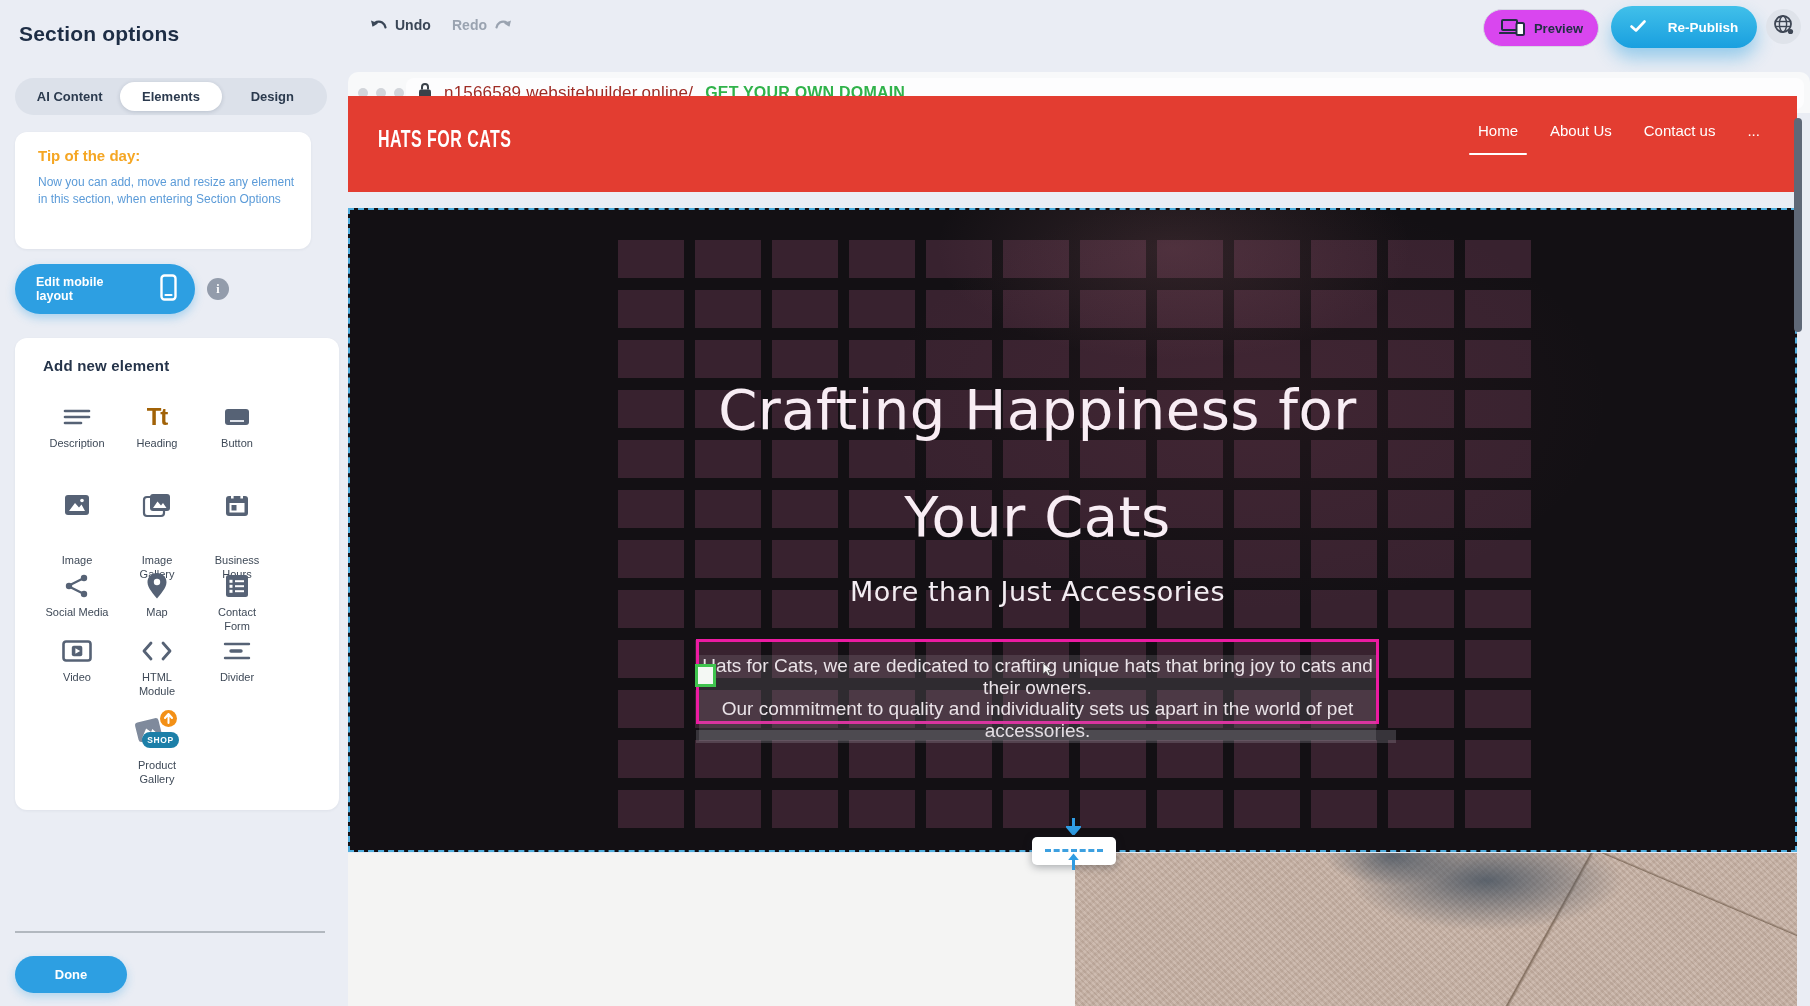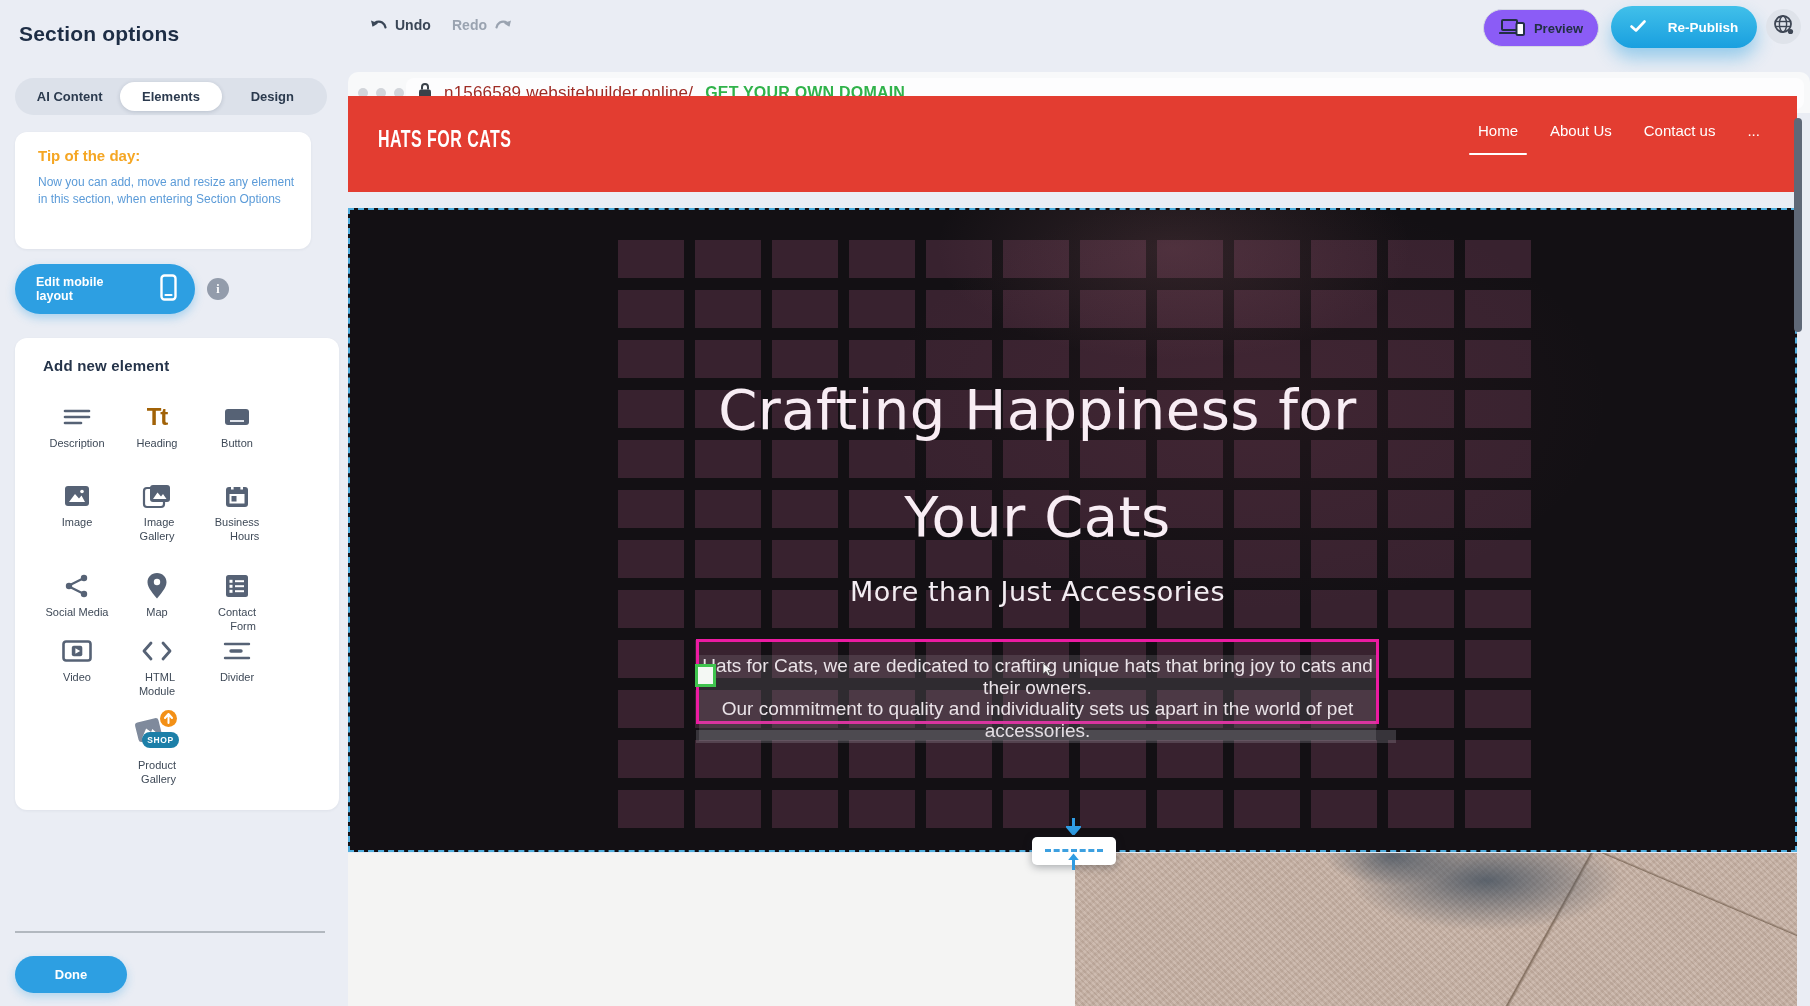--- a/index.html
+++ b/index.html
@@ -6,21 +6,21 @@
   html,body { width:1810px; height:1006px; background:#eaedf4; }
   body { font-family:"Liberation Sans", sans-serif; }
   .stage { position:relative; width:1810px; height:1006px; overflow:hidden; background:#eaedf4; }
   .abs { position:absolute; }
 
   
   .app-title { left:19px; top:22px; font-size:21px; font-weight:bold; color:#1d2d45; letter-spacing:.2px; }
   .histbtn { top:16px; display:flex; align-items:center; gap:7px; font-size:14px; font-weight:bold; cursor:pointer; }
   .undo { left:370px; color:#3a4656; }
   .redo { left:452px; color:#9aa3b0; }
-  .btn-preview { left:1483px; top:9px; width:116px; height:38px; border-radius:19px; background:#8b5cf6;
+  .btn-preview { left:1483px; top:9px; width:116px; height:38px; border-radius:19px; background:#d946ef;
     border:1px solid #d5dae2; display:flex; align-items:center; justify-content:center; gap:9px;
     font-size:13px; font-weight:bold; color:#223044; cursor:pointer; }
   .btn-republish { left:1611px; top:6px; width:146px; height:42px; border-radius:21px;
     background:linear-gradient(180deg,#41c0ea 0%,#199fdf 100%);
     box-shadow:0 10px 18px rgba(46,162,224,.45);
     display:flex; align-items:center; justify-content:center; gap:22px;
     font-size:13.5px; font-weight:bold; color:#fff; cursor:pointer; }
   .btn-globe { left:1766px; top:9px; width:35px; height:35px; border-radius:50%; background:#dfe3ea;
     display:flex; align-items:center; justify-content:center; cursor:pointer; }
 
@@ -40,24 +40,24 @@
     display:flex; align-items:center; justify-content:space-between; padding:0 18px 0 21px;
     color:#fff; font-size:12.5px; font-weight:bold; cursor:pointer; box-shadow:0 4px 10px rgba(45,159,226,.35);gap:47px; }
   .info-dot { left:207px; top:278px; width:22px; height:22px; border-radius:50%; background:#939cab;
     color:#fff; font-size:12px; font-weight:bold; display:flex; align-items:center; justify-content:center;
     font-family:"Liberation Serif", serif; cursor:pointer; }
 
   .add-card { left:15px; top:338px; width:324px; height:472px; }
   .add-title { left:28px; top:19px; font-size:15px; font-weight:bold; color:#25344a; letter-spacing:.2px; }
   .el-cell { position:absolute; width:84px; display:flex; flex-direction:column; align-items:center; cursor:pointer; }
   .el-icon { height:34px; display:flex; align-items:center; justify-content:center; }
-  .el-label { margin-top:3px; font-size:11px; line-height:13.5px; color:#3e4957; text-align:right; white-space:pre-line; }
+  .el-label { margin-top:3px; font-size:11px; line-height:13.5px; color:#3e4957; text-align:center; white-space:pre-line; }
   .glyph-Tt { font-size:24px; font-weight:bold; color:#a16207; letter-spacing:-1px; }
   .col0 { left:20px; } .col1 { left:100px; } .col2 { left:180px; }
-  .row0 { top:62px; } .row1 { top:141px; } .row2 { top:231px; } .row3 { top:296px; } .row4 { top:372px; }
+  .row0 { top:62px; } .row1 { top:150px;gap:29px; } .row2 { top:231px; } .row3 { top:296px; } .row4 { top:372px; }
 
   .pg-icon { position:relative; width:50px; height:46px; }
   .pg-photo { position:absolute; left:4px; top:9px; transform:rotate(-14deg); }
   .pg-badge-up { position:absolute; left:28px; top:0; width:17px; height:17px; border-radius:50%; background:#f39016;
      display:flex; align-items:center; justify-content:center; }
   .pg-shop { position:absolute; left:10px; top:22px; width:37px; height:16px; border-radius:9px; background:#1c7fa8;
      color:#fff; font-size:8.5px; font-weight:bold; letter-spacing:.6px; display:flex; align-items:center; justify-content:center; }
 
   .side-divider { left:15px; top:931px; width:310px; height:2px; background:#9fa5ae; opacity:.75; }
   .btn-done { left:15px; top:956px; width:112px; height:37px; border-radius:19px; background:#2d9fe2;

